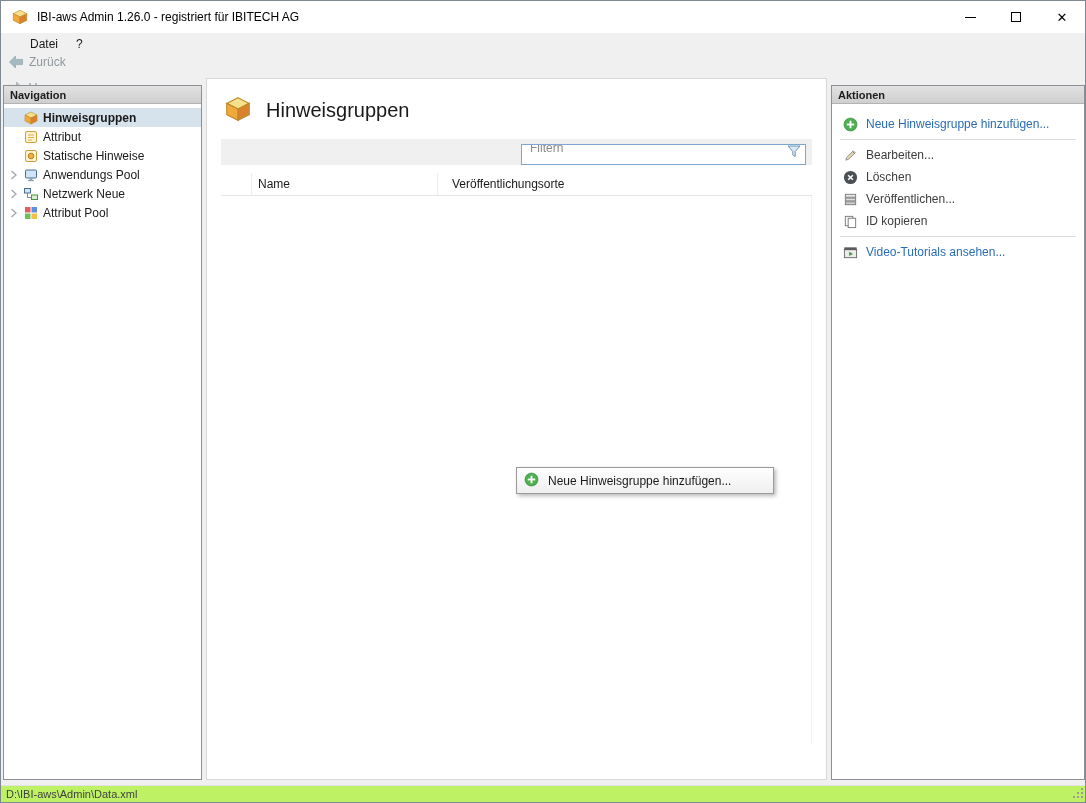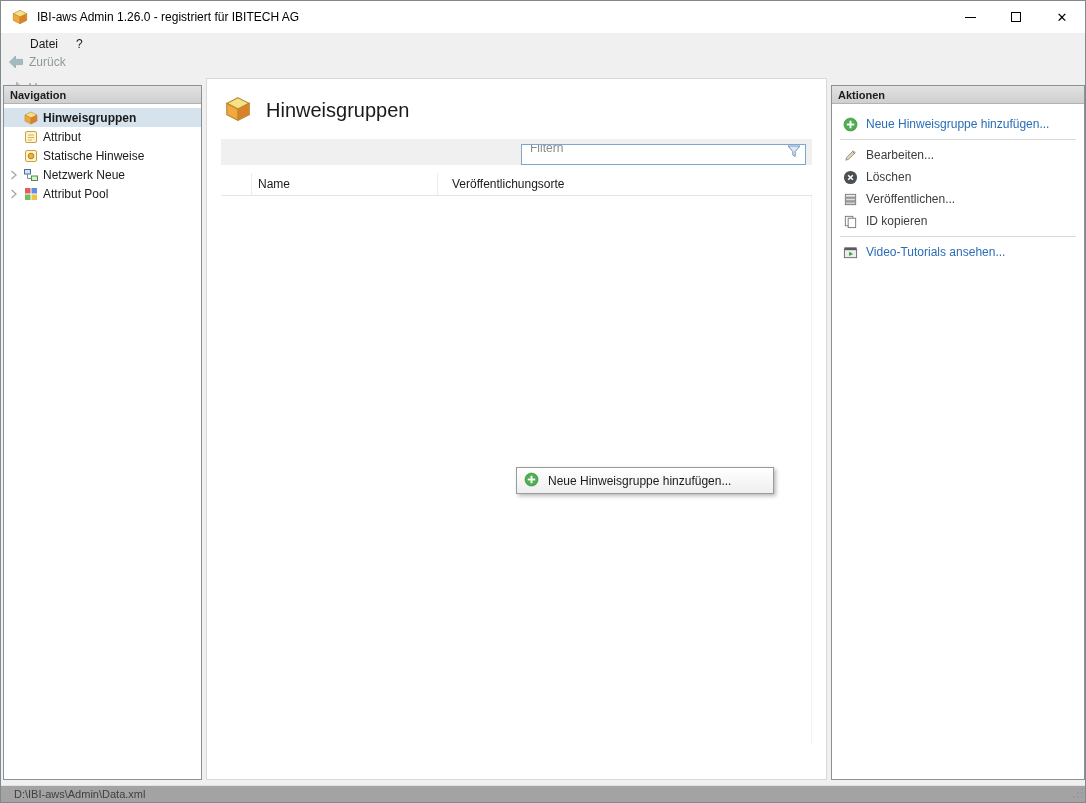--- a/index.html
+++ b/index.html
@@ -62,21 +62,21 @@
   .float-btn { position:absolute; left:515px; top:466px; width:258px; height:27px; background:linear-gradient(#ffffff,#efefef); border:1px solid #9a9a9a; box-shadow:2px 2px 4px rgba(0,0,0,0.28); display:flex; align-items:center; gap:9px; padding-left:7px; cursor:default; }
 
   .actions-panel { position:absolute; top:84px; left:830px; width:254px; height:695px; background:#ffffff; border:1px solid #8b9097; }
   .actions-list { padding-top:9px; }
   .action-item { height:22px; display:flex; align-items:center; gap:8px; padding-left:10px; color:#3d3d3d; cursor:default; }
   .action-item.link { color:#2a6db5; }
   .action-sep { border:none; border-top:1px solid #dadada; margin:4px 8px 4px 8px; }
   .aicon { width:16px; display:flex; align-items:center; justify-content:center; flex:0 0 16px; }
 
   
-  .statusbar { position:absolute; bottom:0; left:0; right:0; height:17px; background:#a3a3a3; border-top:1px solid #e2e2e2; display:flex; align-items:center; padding-left:13px; font-size:11px; color:#3f3f3f; }
+  .statusbar { position:absolute; bottom:0; left:0; right:0; height:17px; background:#bef264; border-top:1px solid #e2e2e2; display:flex; align-items:center; padding-left:5px; font-size:11px; color:#3f3f3f; }
   .grip { position:absolute; right:1px; bottom:1px; }
 </style>
 </head>
 <body>
 
 <div class="titlebar">
   <span class="app-icon">
     <svg width="18" height="18" viewBox="0 0 16 16">
         <polygon points="8,2 14,5 8,8 2,5" fill="#f7e08a" stroke="#c08a2d" stroke-width="0.6"></polygon>
         <polygon points="2,5 8,8 8,14 2,11" fill="#f0a93c" stroke="#c08a2d" stroke-width="0.6"></polygon>
@@ -154,20 +154,35 @@
       <span class="chev"></span>
       <span class="nicon">
           <svg width="16" height="16" viewBox="0 0 16 16">
             <rect x="2.5" y="2.5" width="11" height="11" rx="1.5" fill="#fbf3cf" stroke="#cfa13e"></rect>
             <circle cx="8" cy="8" r="2.8" fill="#f0b13c" stroke="#b9821f"></circle>
           </svg>
         </span>
       <span class="nlabel">Statische Hinweise</span>
     </div>
 
+    <div class="nav-item">
+      <span class="chev">
+          <svg width="8" height="10" viewBox="0 0 8 10">
+            <polyline points="1.5,1 6,5 1.5,9" fill="none" stroke="#a6a6a6" stroke-width="1.3"></polyline>
+          </svg>
+        </span>
+      <span class="nicon">
+          <svg width="16" height="16" viewBox="0 0 16 16">
+            <rect x="2.5" y="3" width="11" height="8" rx="1" fill="#cfe4f7" stroke="#4a6f96"></rect>
+            <rect x="6.5" y="11" width="3" height="2" fill="#8fa5b8"></rect>
+            <rect x="5" y="13" width="6" height="1.2" fill="#8fa5b8"></rect>
+          </svg>
+        </span>
+      <span class="nlabel">Anwendungs Pool</span>
+    </div>
 
     <div class="nav-item">
       <span class="chev">
           <svg width="8" height="10" viewBox="0 0 8 10">
             <polyline points="1.5,1 6,5 1.5,9" fill="none" stroke="#a6a6a6" stroke-width="1.3"></polyline>
           </svg>
         </span>
       <span class="nicon">
           <svg width="16" height="16" viewBox="0 0 16 16">
             <rect x="1.5" y="2.5" width="6" height="4.5" fill="#cfe4f7" stroke="#4a6f96"></rect>

